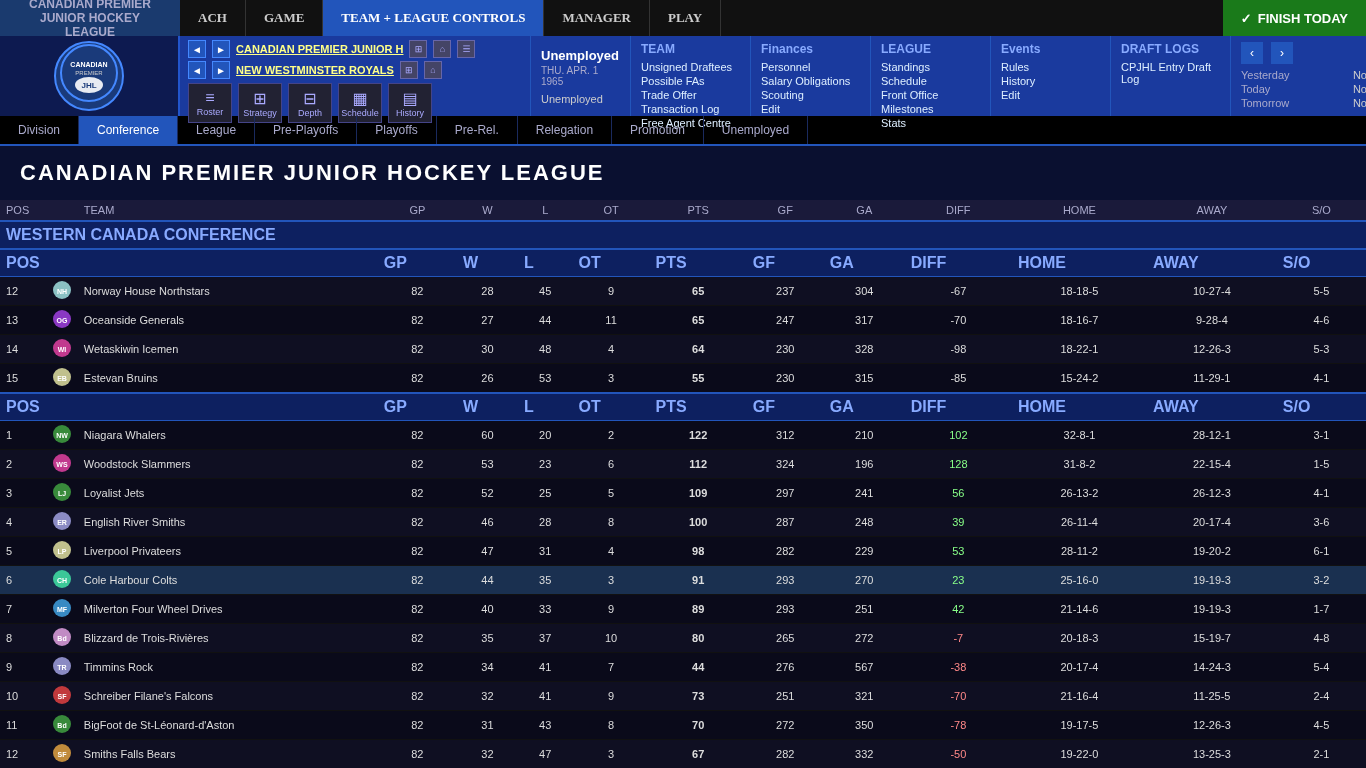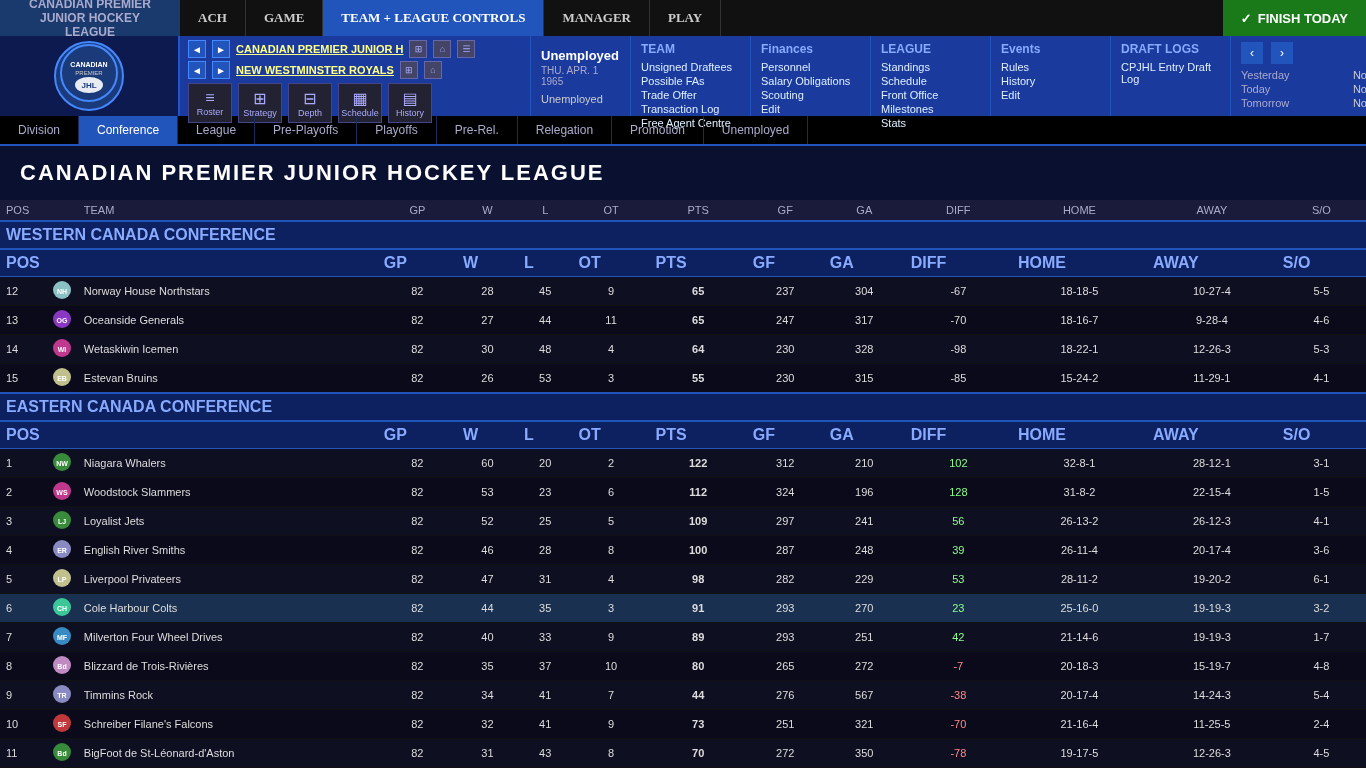--- a/index.html
+++ b/index.html
@@ -325,23 +325,20 @@
     <td>53</td>
     <td>3</td>
     <td class="pts-bold">55</td>
     <td>230</td>
     <td>315</td>
     <td>-85</td>
     <td>15-24-2</td>
     <td>11-29-1</td>
     <td>4-1</td>
   </tr>
-        <tr class="conference-header">
-          <td colspan="14">EASTERN CANADA CONFERENCE</td>
-        </tr>
         <tr class="conference-header" style="background: rgb(10, 24, 64); color: rgb(136, 136, 136);">
           <td>POS</td>
           <td></td>
           <td></td>
           <td>GP</td>
           <td>W</td>
           <td>L</td>
           <td>OT</td>
           <td>PTS</td>
           <td>GF</td>

